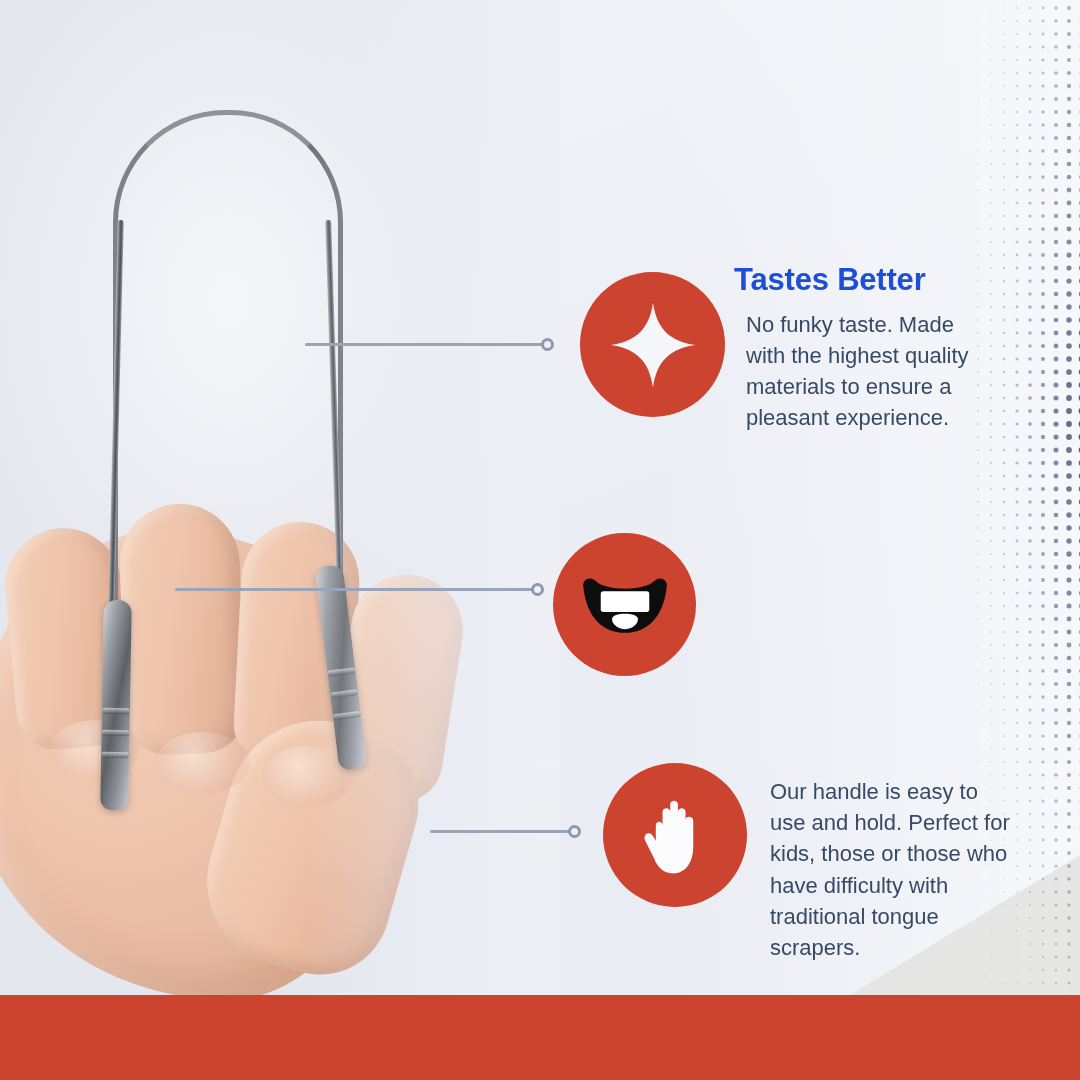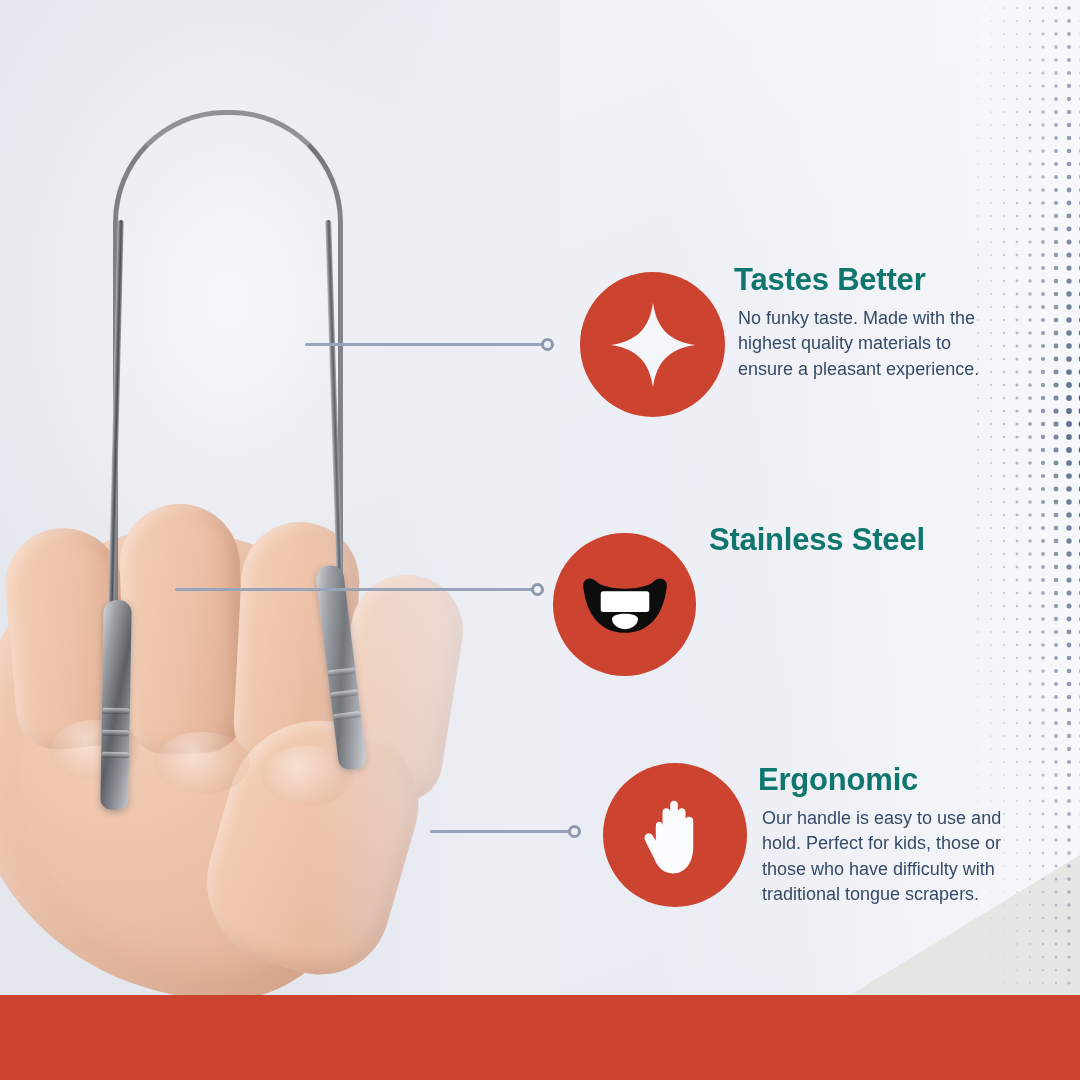--- a/index.html
+++ b/index.html
@@ -118,25 +118,25 @@
   }
 
   
   .feature{position:absolute;}
   .badge{
     position:absolute;border-radius:50%;background:#cc4330;
     display:flex;align-items:center;justify-content:center;
   }
   .ftext{position:absolute;}
   .fhead{
-    font-size:31px;font-weight:700;color:#0f766e;
+    font-size:31px;font-weight:700;color:#1d4ed8;
     letter-spacing:-.2px;margin:0 0 9px 0;line-height:1.05;
   }
   .fbody{
-    font-size:18px;line-height:1.42;color:#364a66;margin:4px;
+    font-size:22px;line-height:1.42;color:#364a66;margin:12px;
   }
 
   
   .conn{position:absolute;height:3px;background:#9aa4b8;border-radius:2px;}
   .dot{
     position:absolute;width:13px;height:13px;border-radius:50%;
     border:3px solid #8d98ad;background:#eef0f6;box-sizing:border-box;
   }
 
   
@@ -918,36 +918,34 @@
   <div class="feature">
     <div class="badge" style="left:553px;top:533px;width:143px;height:143px;">
       <svg width="104" height="104" viewBox="0 0 120 120">
         <path d="M12 40 C10 30 20 26 27 33 C38 44 82 44 93 33 C100 26 110 30 108 40
                  C104 74 86 92 60 92 C34 92 16 74 12 40 Z" fill="#0d0d0d"></path>
         <rect x="32" y="44" width="56" height="24" rx="3" fill="#ffffff"></rect>
         <path d="M45 76 C45 68 75 68 75 76 C75 84 66 88 60 88 C54 88 45 84 45 76 Z" fill="#ffffff"></path>
       </svg>
     </div>
     <div class="ftext" style="left:709px;top:524px;width:262px;">
-      <p class="fhead">Stainless Steel</p>
     </div>
   </div>
 
   <div class="conn" style="left:430px;top:830px;width:145px;"></div>
   <div class="dot" style="left:568px;top:825px;"></div>
 
   <div class="feature">
     <div class="badge" style="left:603px;top:763px;width:144px;height:144px;">
       <svg width="96" height="96" viewBox="0 0 100 100">
         <path d="M30 46 L30 40 C30 35 37 35 37 40 L37 26 C37 21 45 21 45 26 L45 18
                  C45 13 53 13 53 18 L53 26 C53 21 61 21 61 26 L61 34
                  C61 30 69 30 69 35 L69 62 C69 80 60 90 48 90
                  C38 90 32 84 28 74 L19 56 C16 50 23 45 27 51 L30 56 Z" fill="#fbfcfd"></path>
       </svg>
     </div>
     <div class="ftext" style="left:758px;top:764px;width:265px;">
-      <p class="fhead">Ergonomic</p>
       <p class="fbody">Our handle is easy to use and hold. Perfect for kids, those or those who have difficulty with traditional tongue scrapers.</p>
     </div>
   </div>
 
   <div class="bottom-bar"></div>
 </div>
 
 </body></html>

